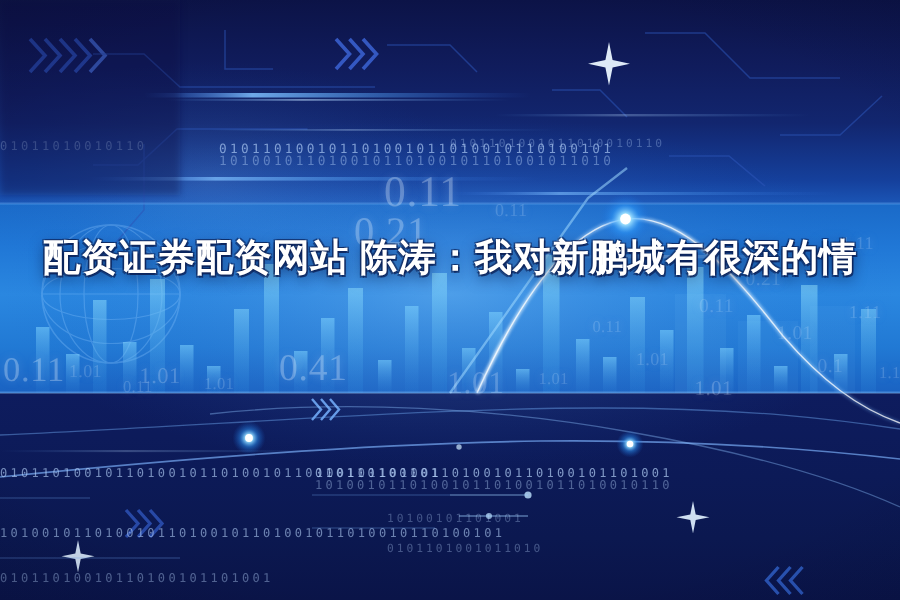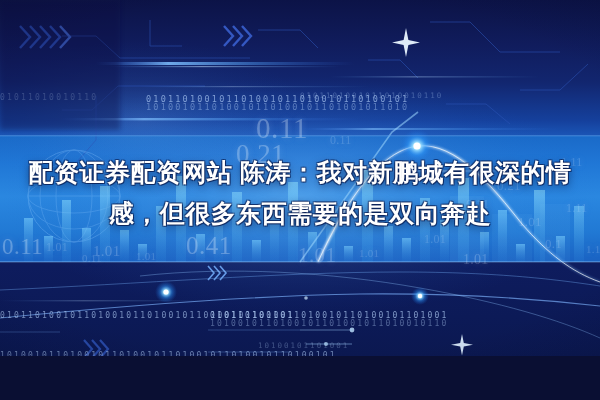--- a/index.html
+++ b/index.html
@@ -1,19 +1,19 @@
 <!DOCTYPE html>
 <html><head>
 <meta charset="utf-8">
 <style>
   html,body{margin:0;padding:0;background:#0a0f33;}
   *{box-sizing:border-box;}
   #banner{
     position:relative;
-    width:600px;height:356px;
+    width:600px;height:400px;
     overflow:hidden;
     font-family:"Liberation Sans","DejaVu Sans",sans-serif;
     background:
       radial-gradient(120% 90% at 50% 55%, #1d5fc0 0%, #14409a 32%, #0d2775 58%, #0a1a58 76%, #0a1243 100%);
   }
   
   .band{position:absolute;left:0;width:100%;}
   .band-top{
     top:0;height:137px;
     background:linear-gradient(180deg,#0c1347 0%, #101c5c 32%, #12266f 60%, #15409c 88%, #1b57b8 100%);
@@ -307,17 +307,16 @@
       <div class="num sm" style="left: 463px; top: 252px; font-size: 14px;">1.01</div>
       <div class="num xs" style="left: 545px; top: 236px; font-size: 13px;">0.1</div>
       <div class="num xs" style="left: 359px; top: 247px; font-size: 11px;">1.01</div>
       <div class="num xs" style="left: 586px; top: 243px; font-size: 11px;">1.11</div>
       <div class="num xs" style="left: 82px; top: 252px; font-size: 11px;">0.11</div>
       <div class="num xs" style="left: 136px; top: 250px; font-size: 11px;">1.01</div>
     </div>
 
   <div id="headline">
     <span class="line">配资证券配资网站 陈涛：我对新鹏城有很深的情</span>
-    <span class="line">感，但很多东西需要的是双向奔赴</span>
   </div>
 
   <div class="vign"></div>
 </div>
 
 </body></html>

